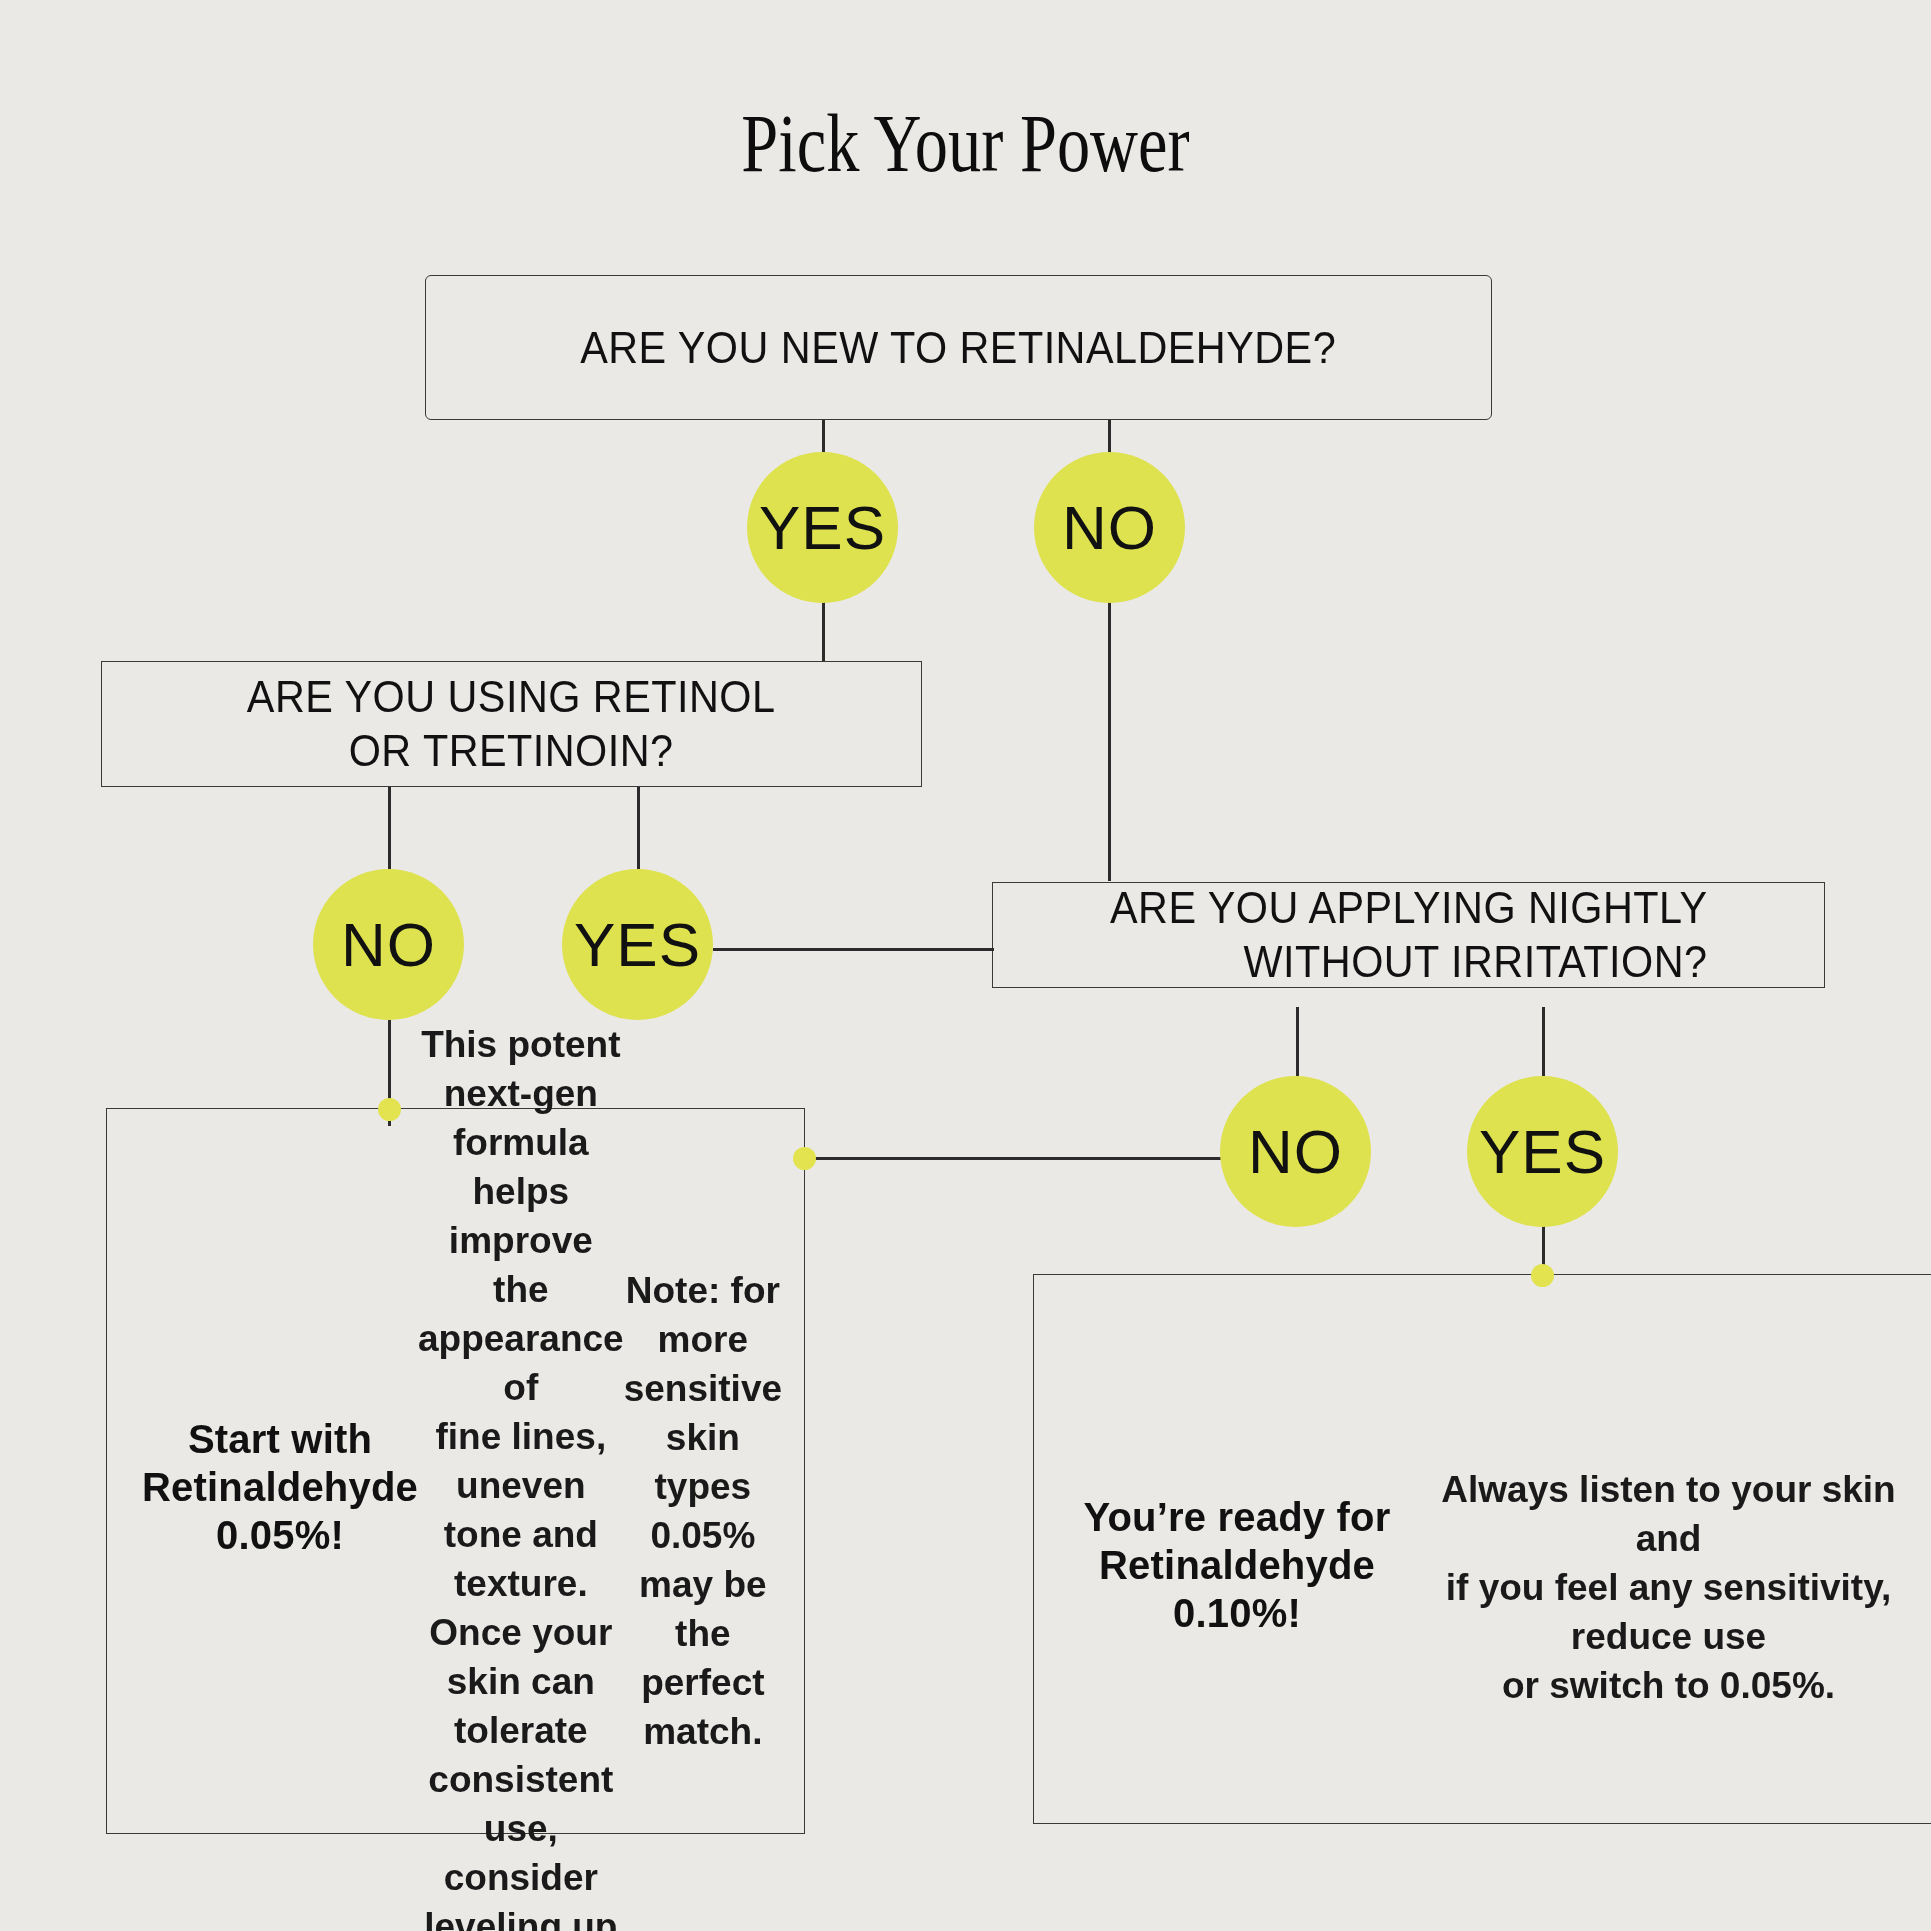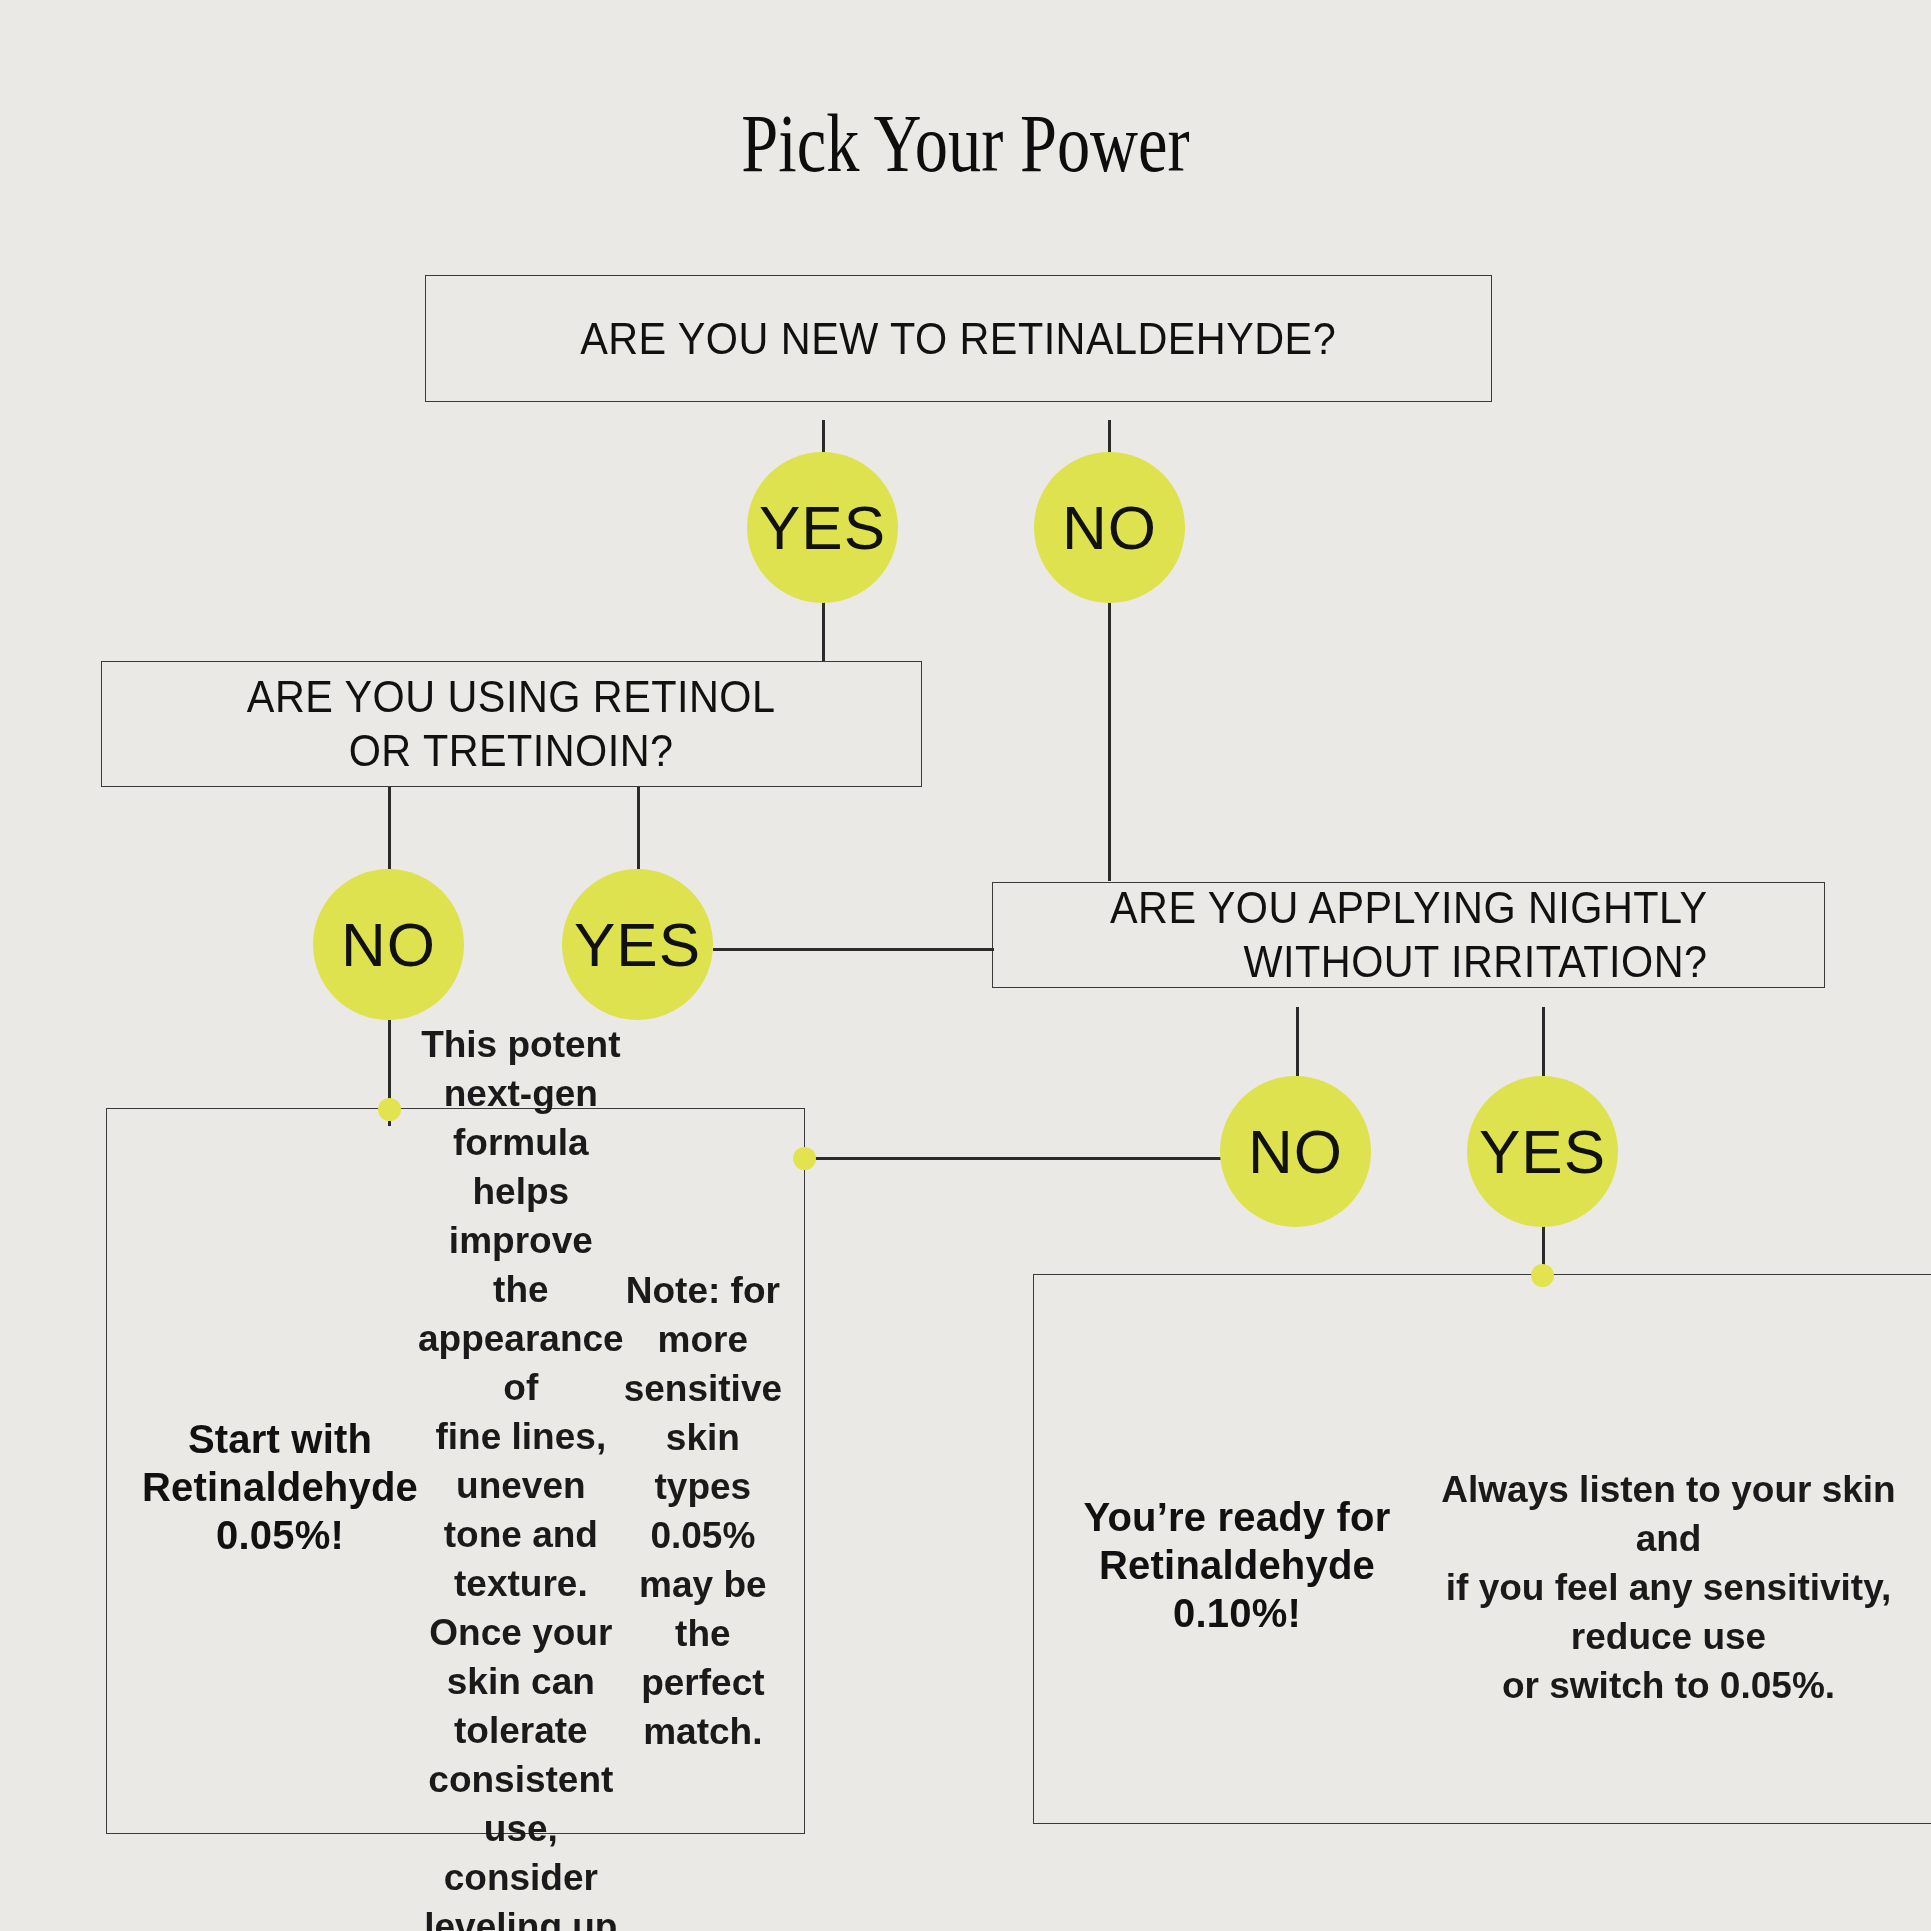--- a/index.html
+++ b/index.html
@@ -117,21 +117,21 @@
     z-index: 6;
   }
 </style>
 </head>
 <body>
 
 <div id="canvas">
 
   <div class="title">Pick Your Power</div>
 
-  <div class="qbox" style="left:425px; top:275px; width:1067px; height:127px;">
+  <div class="qbox" style="left:425px; top:275px; width:1067px; height:145px;border-radius:6px;">
     <div class="qtext">ARE YOU NEW TO RETINALDEHYDE?</div>
   </div>
 
   <div class="line-v" style="left:822px; top:420px; height:43px;"></div>
   <div class="line-v" style="left:1108px; top:420px; height:43px;"></div>
 
   <div class="circle" style="left:747px; top:452px; width:151px; height:151px;">
     <span>YES</span>
   </div>
   <div class="circle" style="left:1034px; top:452px; width:151px; height:151px;">

